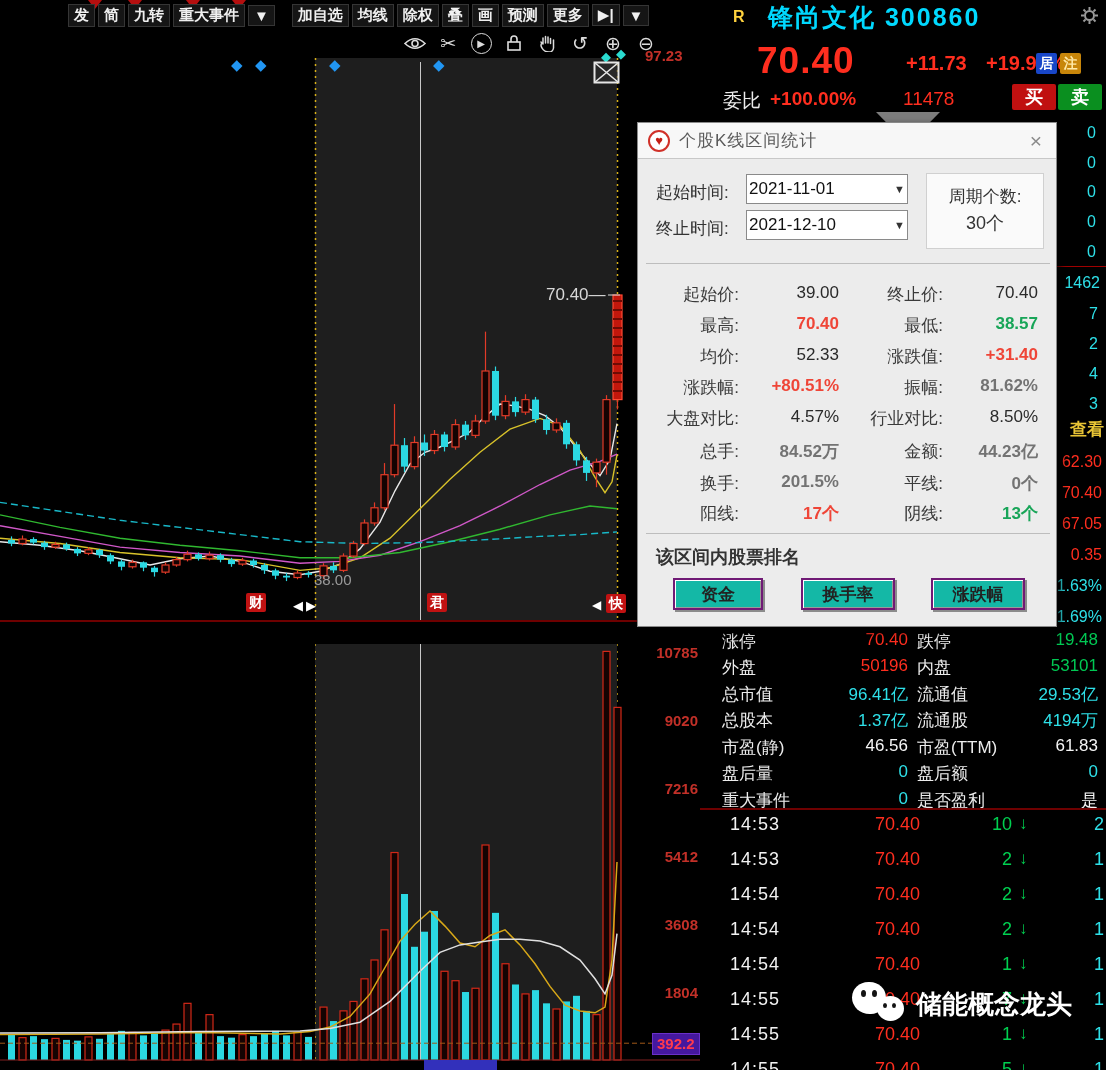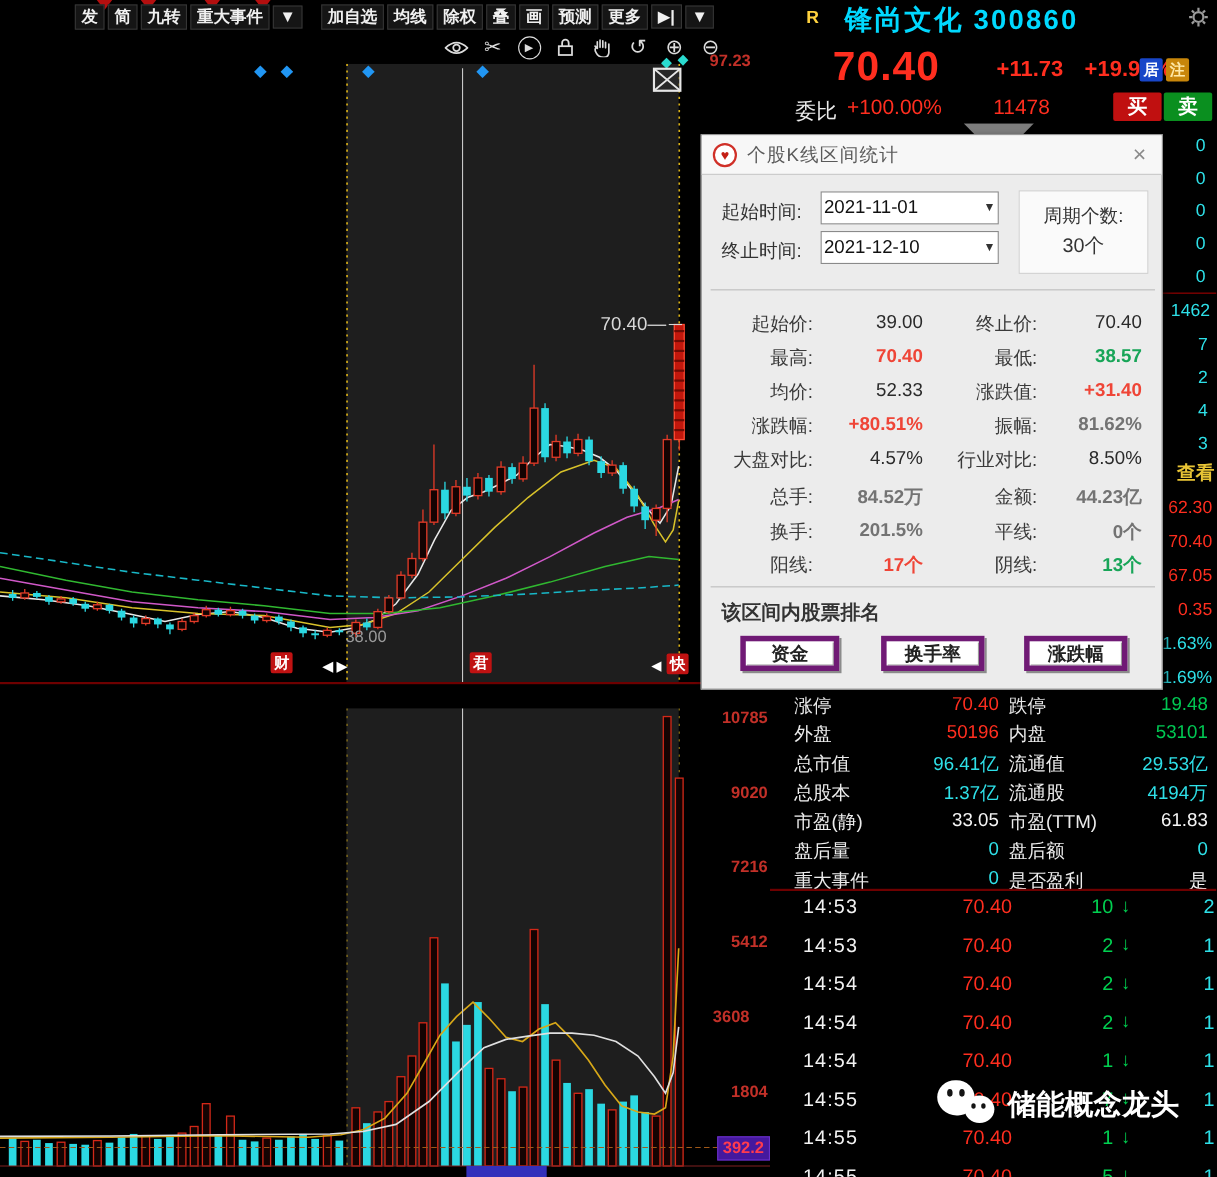--- a/index.html
+++ b/index.html
@@ -80,21 +80,21 @@
           color:#333;text-align:center;padding-top:10px;line-height:26px;}
   .dlg-hr{position:absolute;left:8px;width:404px;height:1px;background:#bdbdbd;}
   .srow{position:absolute;width:420px;height:24px;}
   .srow .sl1{position:absolute;left:6px;width:95px;text-align:right;color:#3a3a3a;}
   .srow .sv1{position:absolute;left:106px;width:95px;text-align:right;font-weight:bold;}
   .srow .sl2{position:absolute;left:205px;width:100px;text-align:right;color:#3a3a3a;}
   .srow .sv2{position:absolute;left:305px;width:95px;text-align:right;font-weight:bold;}
   .c-dark{color:#2a2a2a;font-weight:normal !important;}
   .c-red{color:#ef4537;} .c-green{color:#18a558;} .c-blue{color:#737373;}
   .dlg-sec{position:absolute;left:18px;top:422px;color:#333;font-weight:bold;font-size:18px;}
-  .dbtn{position:absolute;top:455px;height:32px;background:#ffffff;border:5px solid #701a75;
+  .dbtn{position:absolute;top:455px;height:32px;background:#14b8a6;border:2px solid #701a75;
         box-shadow:inset 1px 1px 0 #fff,inset -1px -1px 0 #9a9a9a,2px 2px 0 rgba(60,60,60,.55);
         display:flex;align-items:center;justify-content:center;color:#222;font-size:17px;font-weight:bold;}
 
   
   .wm{position:absolute;left:852px;top:980px;display:flex;align-items:center;gap:8px;z-index:30;}
   .wm-txt{color:#fff;font-size:26px;font-weight:bold;white-space:nowrap;}
   .wicon{position:relative;width:56px;height:48px;}
   .wicon .b1{position:absolute;left:0;top:2px;width:34px;height:32px;background:#fff;border-radius:50% 50% 46% 54%;}
   .wicon .b2{position:absolute;left:25px;top:16px;width:27px;height:25px;background:#fff;border-radius:50%;}
   .wicon .e{position:absolute;background:#141414;border-radius:50%;}
@@ -388,21 +388,21 @@
         <line x1="420.5" y1="14" x2="420.5" y2="430" stroke="#c8c8c8" stroke-width="1"></line>
         <line x1="0" y1="413.21406" x2="700" y2="413.21406" stroke="#a05818" stroke-width="1" stroke-dasharray="5,3"></line>
         <line x1="0" y1="430" x2="700" y2="430" stroke="#802020" stroke-width="1"></line>
       </svg>
   </div>
   <div id="vol-axis">
       <div class="axis-red" style="left: 648px; top: 644px; width: 50px; text-align: right;">10785</div>
       <div class="axis-red" style="left: 648px; top: 712px; width: 50px; text-align: right;">9020</div>
       <div class="axis-red" style="left: 648px; top: 780px; width: 50px; text-align: right;">7216</div>
       <div class="axis-red" style="left: 648px; top: 848px; width: 50px; text-align: right;">5412</div>
-      <div class="axis-red" style="left: 648px; top: 916px; width: 50px; ">3608</div>
+      <div class="axis-red" style="left: 648px; top: 916px; width: 50px; text-align: right;">3608</div>
       <div class="axis-red" style="left: 648px; top: 984px; width: 50px; text-align: right;">1804</div>
     </div>
   <div class="vol-cursor" style="left:652px;top:1033px;">392.2</div>
   <div class="bluebar" style="left:424px;top:1060px;width:73px;height:10px;"></div>
 
   <div class="rp">
     <span class="r-badge">R</span>
     <div class="sname">
       <span>锋尚文化</span>
       <span>300860</span>
@@ -414,21 +414,21 @@
             <path d="M9.5 1v3M9.5 15v3M1 9.5h3M15 9.5h3M3.5 3.5l2.1 2.1M13.4 13.4l2.1 2.1M15.5 3.5l-2.1 2.1M5.6 13.4l-2.1 2.1"></path>
           </g>
         </svg>
     </span>
     <div class="price">70.40</div>
     <div class="chg" style="left:206px;">+11.73</div>
     <div class="chg" style="left:286px;">+19.99%</div>
     <div class="badge" style="left:336px;background:#1846c8;">居</div>
     <div class="badge" style="left:360px;background:#c8860a;color:#ffe9a8;">注</div>
     <span class="wb" style="left:23px;color:#ececec;">委比</span>
-    <span class="wb" style="left:70px;color:#ff2e1f;font-weight:normal;">+100.00%</span>
+    <span class="wb" style="left:70px;color:#ff2e1f;font-weight:bold;">+100.00%</span>
     <span class="wb" style="left:203px;color:#ff2e1f;">11478</span>
     <div class="bsbtn" style="left:312px;background:#c01010;">买</div>
     <div class="bsbtn" style="left:358px;background:#0a8f1f;">卖</div>
     <div class="trap"></div>
 
     <div id="strip">
         <div class="strip cyan" style="top: 124px; right: 10px;">0</div>
         <div class="strip cyan" style="top: 153.7px; right: 10px;">0</div>
         <div class="strip cyan" style="top: 183.4px; right: 10px;">0</div>
         <div class="strip cyan" style="top: 213.1px; right: 10px;">0</div>
@@ -468,21 +468,21 @@
           <div class="v2 cyan">29.53亿</div>
         </div>
         <div class="irow" style="top: 709px;">
           <div class="l1">总股本</div>
           <div class="v1 cyan">1.37亿</div>
           <div class="l2">流通股</div>
           <div class="v2 cyan">4194万</div>
         </div>
         <div class="irow" style="top: 736px;">
           <div class="l1">市盈(静)</div>
-          <div class="v1 whitev">33.05</div>
+          <div class="v1 whitev">46.56</div>
           <div class="l2">市盈(TTM)</div>
           <div class="v2 whitev">61.83</div>
         </div>
         <div class="irow" style="top: 762px;">
           <div class="l1">盘后量</div>
           <div class="v1 cyan">0</div>
           <div class="l2">盘后额</div>
           <div class="v2 cyan">0</div>
         </div>
         <div class="irow" style="top: 789px;">

